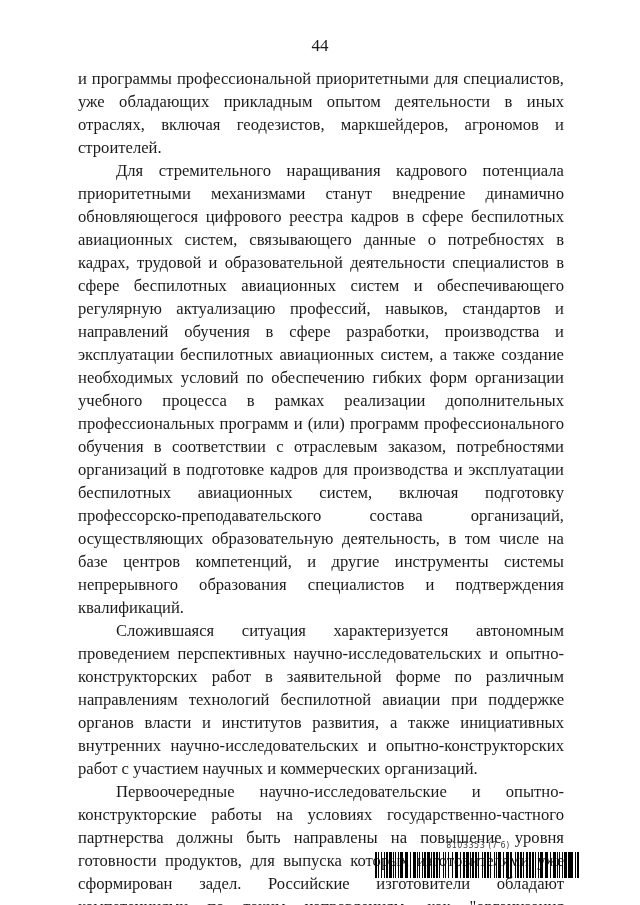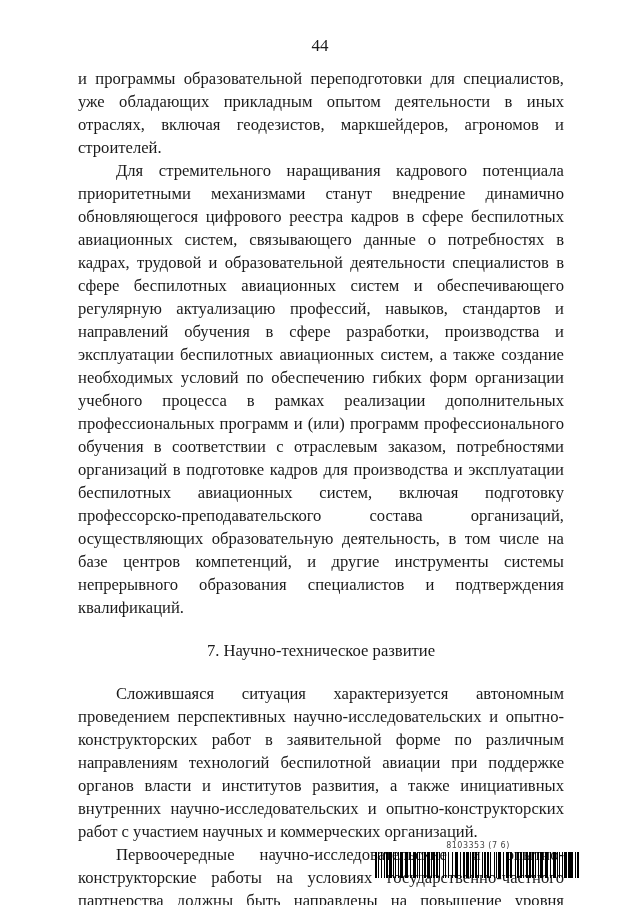--- a/index.html
+++ b/index.html
@@ -75,23 +75,22 @@
     flex: none;
     height: 100%;
   }
 </style>
 </head>
 <body>
 
 <div class="page-number">44</div>
 
 <div class="content">
-  <p class="continuation">и программы образовательной переподготовки для специалистов, уже обладающих прикладным опытом деятельности в иных отраслях, включая геодезистов, маркшейдеров, агрономов и строителей.</p>
+  <p class="continuation">и программы профессиональной приоритетными для специалистов, уже обладающих прикладным опытом деятельности в иных отраслях, включая геодезистов, маркшейдеров, агрономов и строителей.</p>
   <p>Для стремительного наращивания кадрового потенциала приоритетными механизмами станут внедрение динамично обновляющегося цифрового реестра кадров в сфере беспилотных авиационных систем, связывающего данные о потребностях в кадрах, трудовой и образовательной деятельности специалистов в сфере беспилотных авиационных систем и обеспечивающего регулярную актуализацию профессий, навыков, стандартов и направлений обучения в сфере разработки, производства и эксплуатации беспилотных авиационных систем, а также создание необходимых условий по обеспечению гибких форм организации учебного процесса в рамках реализации дополнительных профессиональных программ и (или) программ профессионального обучения в соответствии с отраслевым заказом, потребностями организаций в подготовке кадров для производства и эксплуатации беспилотных авиационных систем, включая подготовку профессорско-преподавательского состава организаций, осуществляющих образовательную деятельность, в том числе на базе центров компетенций, и другие инструменты системы непрерывного образования специалистов и подтверждения квалификаций.</p>
-  <h2 class="section-heading">7. Научно-техническое развитие</h2>
   <p>Сложившаяся ситуация характеризуется автономным проведением перспективных научно-исследовательских и опытно-конструкторских работ в заявительной форме по различным направлениям технологий беспилотной авиации при поддержке органов власти и институтов развития, а также инициативных внутренних научно-исследовательских и опытно-конструкторских работ с участием научных и коммерческих организаций.</p>
   <p>Первоочередные научно-исследовательские и опытно-конструкторские работы на условиях государственно-частного партнерства должны быть направлены на повышение уровня готовности продуктов, для выпуска которых изготовителями уже сформирован задел. Российские изготовители обладают компетенциями по таким направлениям, как "организация командных линий C3 (управление, контроль и обмен сообщениями)", "пульты дистанционного управления, системы предупреждения столкновения беспилотных воздушных судов</p>
 </div>
 
 <div class="barcode">
   <div class="barcode-label">8103353 (7 6)</div>
   <div class="barcode-bars">
       <div class="bar" style="width: 1.86425px; background: rgb(0, 0, 0);"></div>
       <div class="bar" style="width: 0.932127px; background: transparent;"></div>
       <div class="bar" style="width: 0.932127px; background: rgb(0, 0, 0);"></div>

